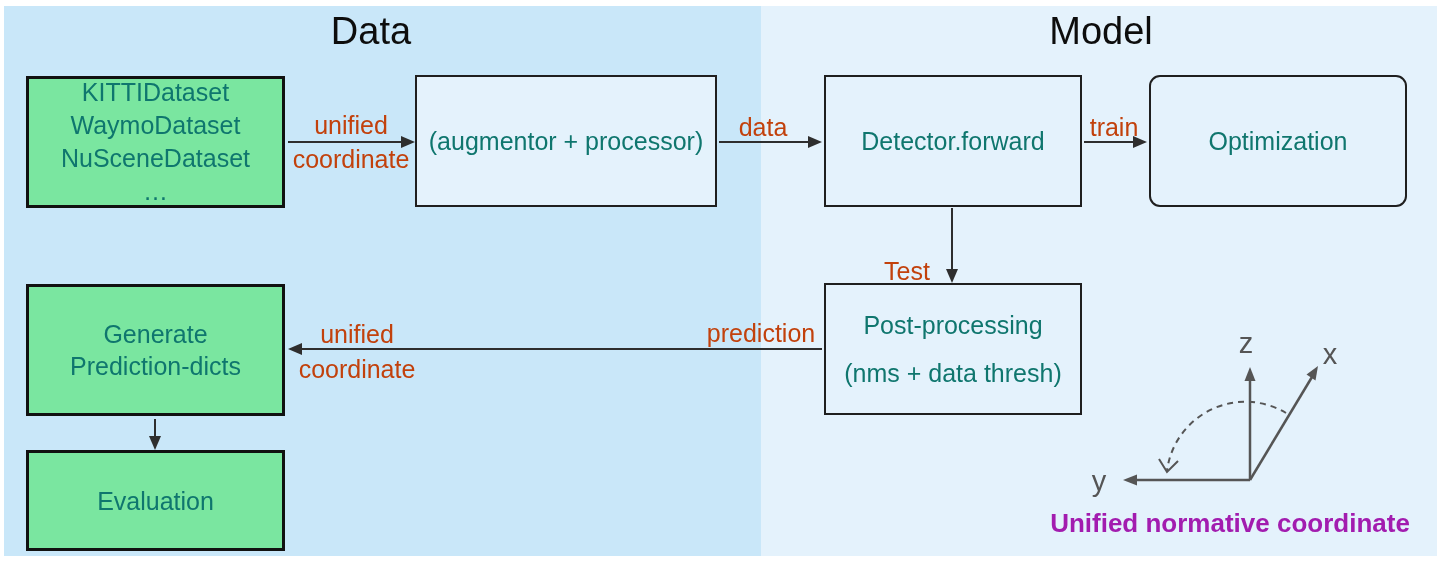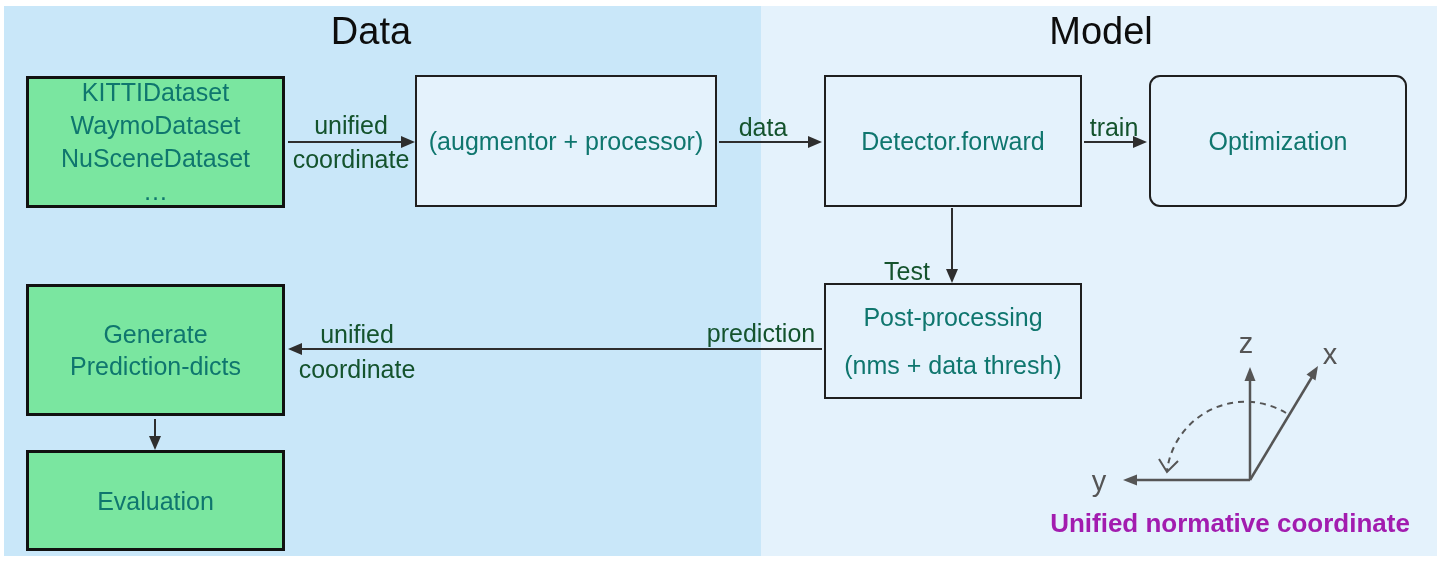--- a/index.html
+++ b/index.html
@@ -28,40 +28,40 @@
     position:absolute;box-sizing:border-box;display:flex;flex-direction:column;
     align-items:center;justify-content:center;text-align:center;
     font-size:25px;line-height:32px;color:#0f766e;
   }
   .box-green{background:var(--dataset-green);border:3px solid #111;}
   .box-blue{background:var(--box-blue-fill);border:2px solid var(--border-dark);}
   .box-datasets{left:26px;top:76px;width:259px;height:132px;line-height:33px;}
   .box-dataprep{left:415px;top:75px;width:302px;height:132px;}
   .box-detector{left:824px;top:75px;width:258px;height:132px;}
   .box-optimization{left:1149px;top:75px;width:258px;height:132px;border-radius:11px;}
-  .box-postproc{left:824px;top:283px;width:258px;height:116px;gap:16px;}
+  .box-postproc{left:824px;top:283px;width:258px;height:132px;gap:16px;}
   .box-generate{left:26px;top:284px;width:259px;height:132px;}
   .box-evaluation{left:26px;top:450px;width:259px;height:101px;}
   .box-line{display:block;}
 
   .hline{position:absolute;height:2px;background:var(--arrow);}
   .vline{position:absolute;width:2px;background:var(--arrow);}
   .ah{position:absolute;width:0;height:0;}
   .ah-right{border-top:6px solid transparent;border-bottom:6px solid transparent;border-left:14px solid var(--arrow);}
   .ah-left{border-top:6px solid transparent;border-bottom:6px solid transparent;border-right:14px solid var(--arrow);}
   .ah-down{border-left:6px solid transparent;border-right:6px solid transparent;border-top:14px solid var(--arrow);}
 
   .arrow1-line{left:288px;top:141px;width:113px;}  .arrow1-head{left:401px;top:136px;}
   .arrow2-line{left:719px;top:141px;width:89px;}   .arrow2-head{left:808px;top:136px;}
   .arrow3-line{left:1084px;top:141px;width:49px;}  .arrow3-head{left:1133px;top:136px;}
   .arrow4-line{left:951px;top:208px;height:61px;}  .arrow4-head{left:946px;top:269px;}
   .arrow5-line{left:302px;top:348px;width:520px;}  .arrow5-head{left:288px;top:343px;}
   .arrow6-line{left:154px;top:419px;height:17px;}  .arrow6-head{left:149px;top:436px;}
 
-  .alabel{position:absolute;transform:translateX(-50%);font-size:25px;line-height:27px;color:#14532d;white-space:nowrap;text-align:center;}
+  .alabel{position:absolute;transform:translateX(-50%);font-size:25px;line-height:27px;color:#c2410c;white-space:nowrap;text-align:center;}
   .lbl-unified-in{left:351px;top:112px;}
   .lbl-unified-in .l2{margin-top:7px;}
   .lbl-data{left:763px;top:114px;}
   .lbl-train{left:1114px;top:114px;}
   .lbl-test{left:907px;top:226px;margin-top:32px;}
   .lbl-prediction{left:761px;top:320px;}
   .lbl-unified-out{left:357px;top:321px;}
   .lbl-unified-out .l2{margin-top:8px;}
 
   .coord-svg{position:absolute;left:1080px;top:325px;width:320px;height:175px;}

